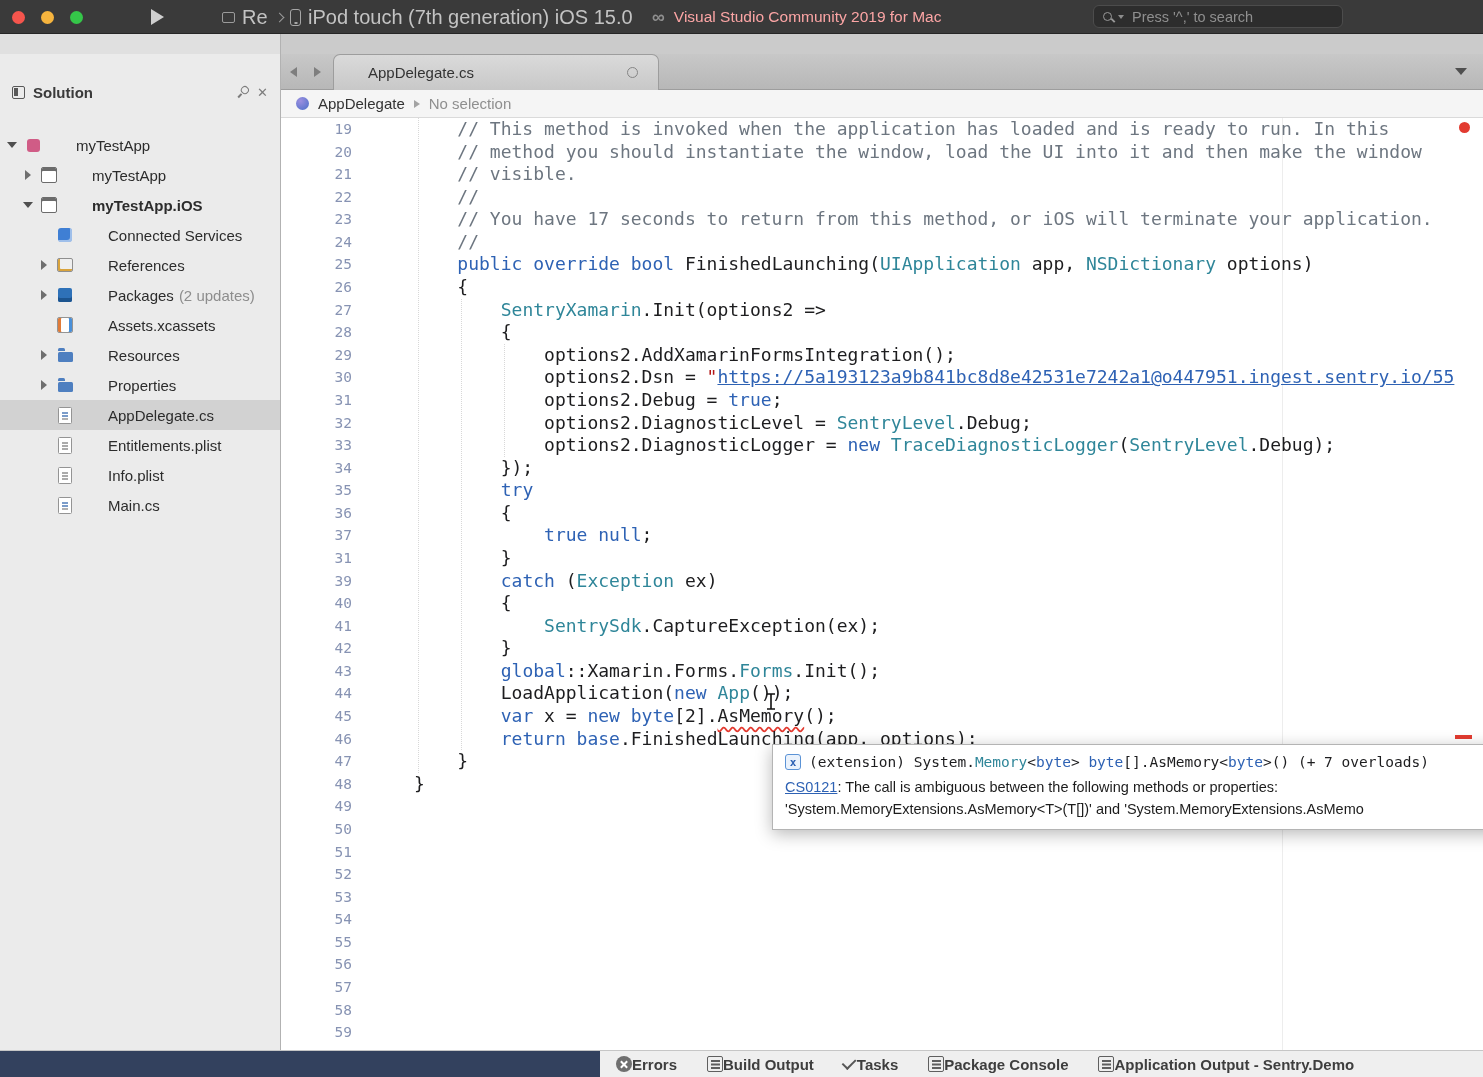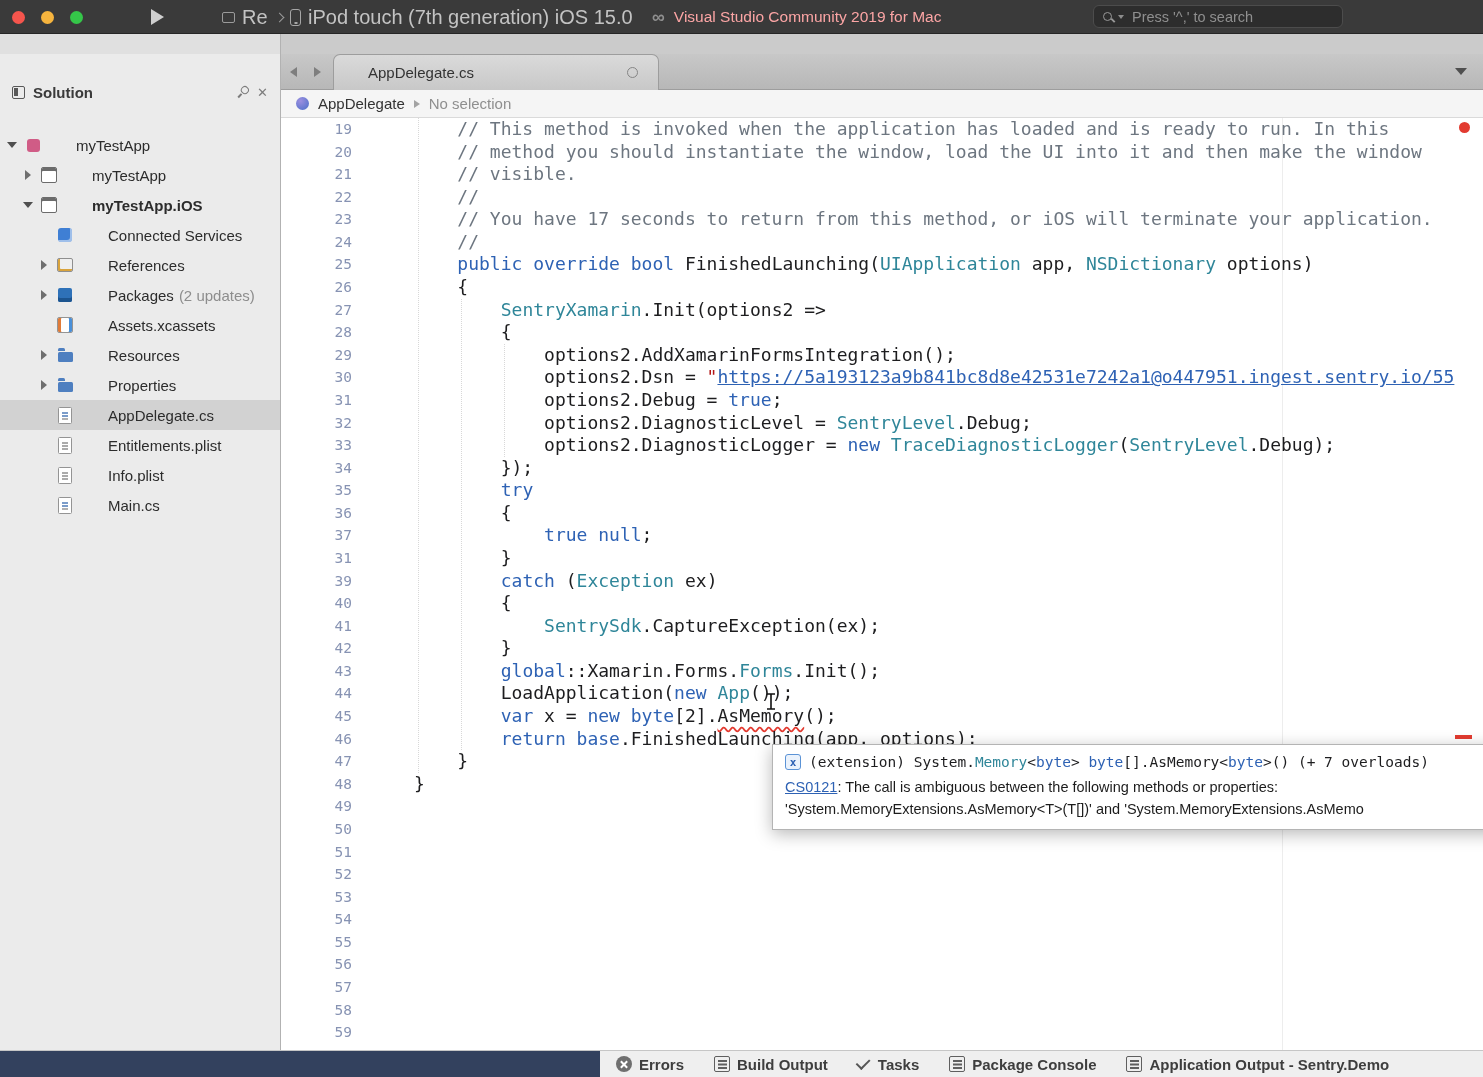--- a/index.html
+++ b/index.html
@@ -115,21 +115,21 @@
   .tt-row1{display:flex;align-items:center;gap:8px;font-family:"DejaVu Sans Mono",monospace;font-size:14.5px;margin-bottom:7px;white-space:pre;}
   .ext-icon{width:16px;height:16px;background:#eaf2fc;border:1px solid #5b93d6;border-radius:3px;color:#2e62b4;font-size:11px;font-weight:bold;display:flex;align-items:center;justify-content:center;flex:none;}
   .ext-icon::before{content:"x";}
   .tt-link{color:#2e62b4;text-decoration:underline;}
   .tt-row2,.tt-row3{line-height:1.5;white-space:nowrap;overflow:hidden;}
 
   
   .bottombar{height:27px;display:flex;background:#efefef;border-top:1px solid #c6c6c6;}
   .bb-dark{width:600px;height:100%;background:#33415e;flex:none;}
   .bb-items{display:flex;align-items:center;gap:30px;padding-left:16px;flex:1;min-width:0;overflow:hidden;}
-  .bbtn{display:flex;align-items:center;gap:7px;white-space:nowrap;}
+  .bbtn{display:flex;align-items:center;white-space:nowrap;}
   .bblabel{font-size:15px;font-weight:bold;color:#3e3e3e;}
   .bb-icon{width:16px;height:16px;position:relative;flex:none;}
   .bbi-errors{background:#6f6f6f;border-radius:50%;}
   .bbi-errors::before,.bbi-errors::after{content:"";position:absolute;left:7px;top:3.5px;width:2px;height:9px;background:#fff;}
   .bbi-errors::before{transform:rotate(45deg);} .bbi-errors::after{transform:rotate(-45deg);}
   .bbi-build-output,.bbi-package-console,.bbi-application-output{border:1.5px solid #5f5f5f;border-radius:2px;}
   .bbi-build-output::before,.bbi-package-console::before,.bbi-application-output::before{content:"";position:absolute;left:2.5px;right:2.5px;top:3px;height:1.5px;background:#5f5f5f;box-shadow:0 3.5px 0 #5f5f5f,0 7px 0 #5f5f5f;}
   .bbi-tasks{width:13px;height:8px;border-left:2.5px solid #565656;border-bottom:2.5px solid #565656;transform:rotate(-45deg) translateY(-2px);}
 </style>
 </head>

